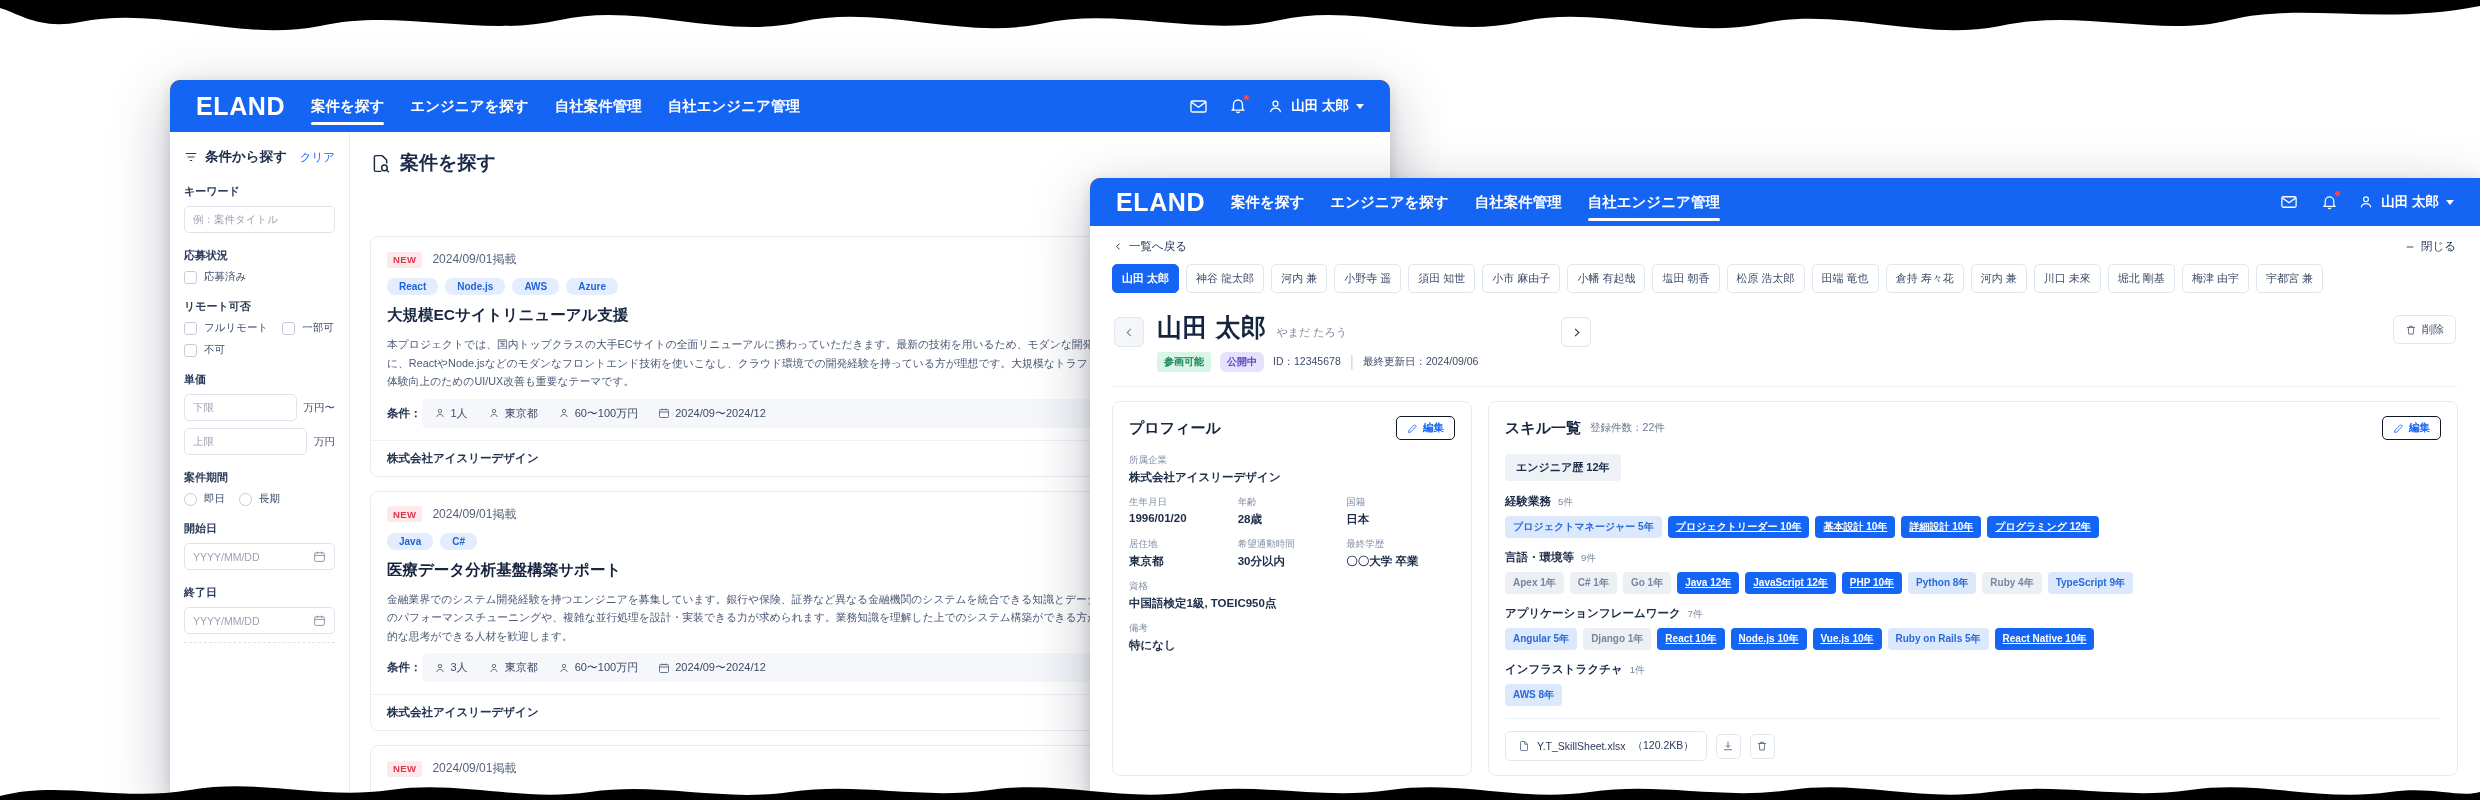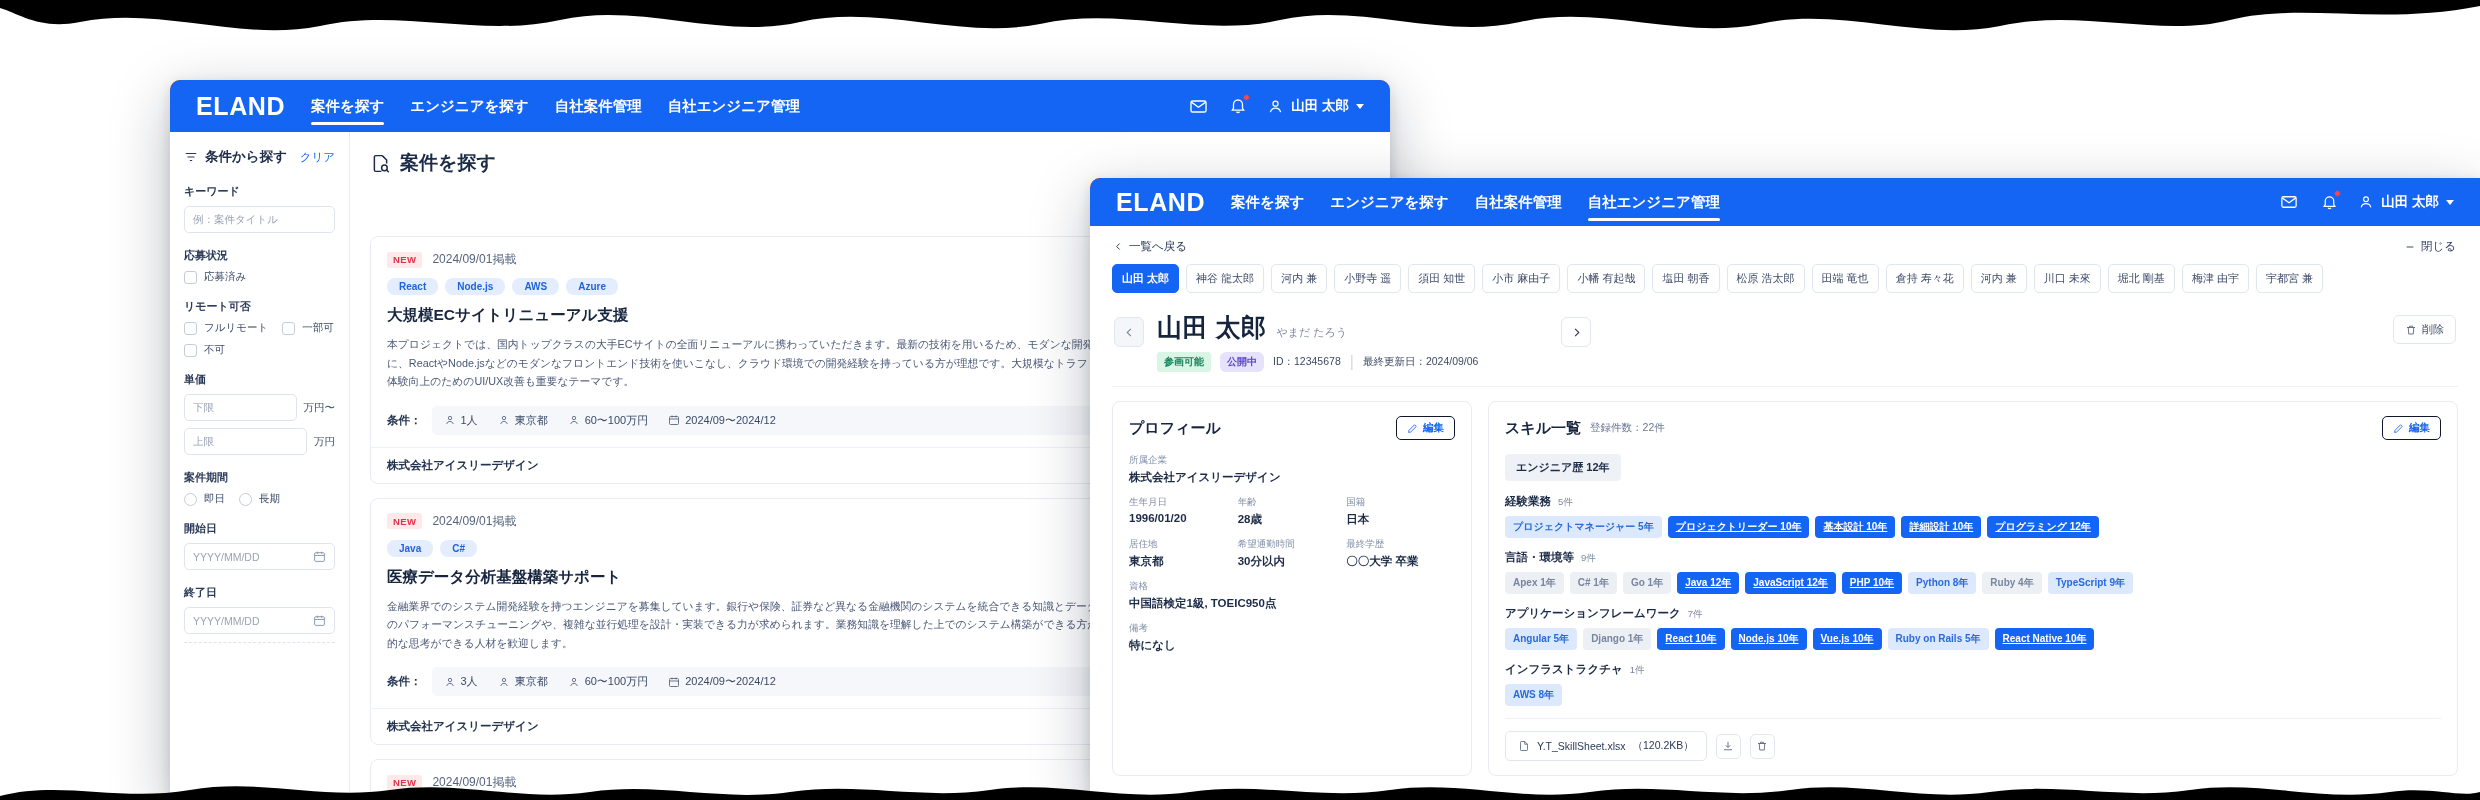--- a/index.html
+++ b/index.html
@@ -74,21 +74,21 @@
 
   .card { border:1px solid #e8ecf2; border-radius:8px; background:#fff; margin-bottom: 14px; }
   .card-pad { padding: 14px 16px 12px; }
   .card-top { display:flex; align-items:center; gap:10px; margin-bottom:10px;}
   .tag-new { background:#fde8ea; color:#e0344b; font-size:9.5px; font-weight:700; padding:2.5px 6px; border-radius:3px; letter-spacing:.4px;}
   .posted { font-size:12px; color:#55637f;}
   .chips { display:flex; gap:7px; margin-bottom:10px; flex-wrap:wrap;}
   .chip { background:#e4edfd; color:#1f63d8; font-size:10px; font-weight:700; padding:3px 12px; border-radius:8px;}
   .card-title { font-size:15.5px; font-weight:700; color:#18253f; margin-bottom:9px;}
   .card-desc { font-size:10.8px; line-height:1.72; color:#4a5875; max-height: 56px; overflow:hidden;}
-  .cond-bar { margin-top: 15px; display:flex; align-items:center; gap:10px;}
+  .cond-bar { margin-top: 8px; display:flex; align-items:center; }
   .cond-label { font-size:11.5px; font-weight:700; color:#22324f; }
   .cond-items { flex:1; background:#f5f7fb; border-radius:5px; padding:7px 12px; display:flex; align-items:center; gap:20px;}
   .cond-it { display:flex; align-items:center; gap:5px; font-size:11px; color:#3c4a66;}
   .card-foot { border-top:1px solid #eef1f6; padding: 10px 16px; font-size:11.5px; font-weight:700; color:#22324f;}
 
   
   #frontWin { left: 1090px; top: 178px; width: 1390px; height: 622px; border-radius: 10px 0 0 0; }
   #frontWin .navbar { border-radius: 10px 0 0 0; height: 48px; }
   .front-body { background:#fff; height: 692px; padding: 0 22px; }
 

